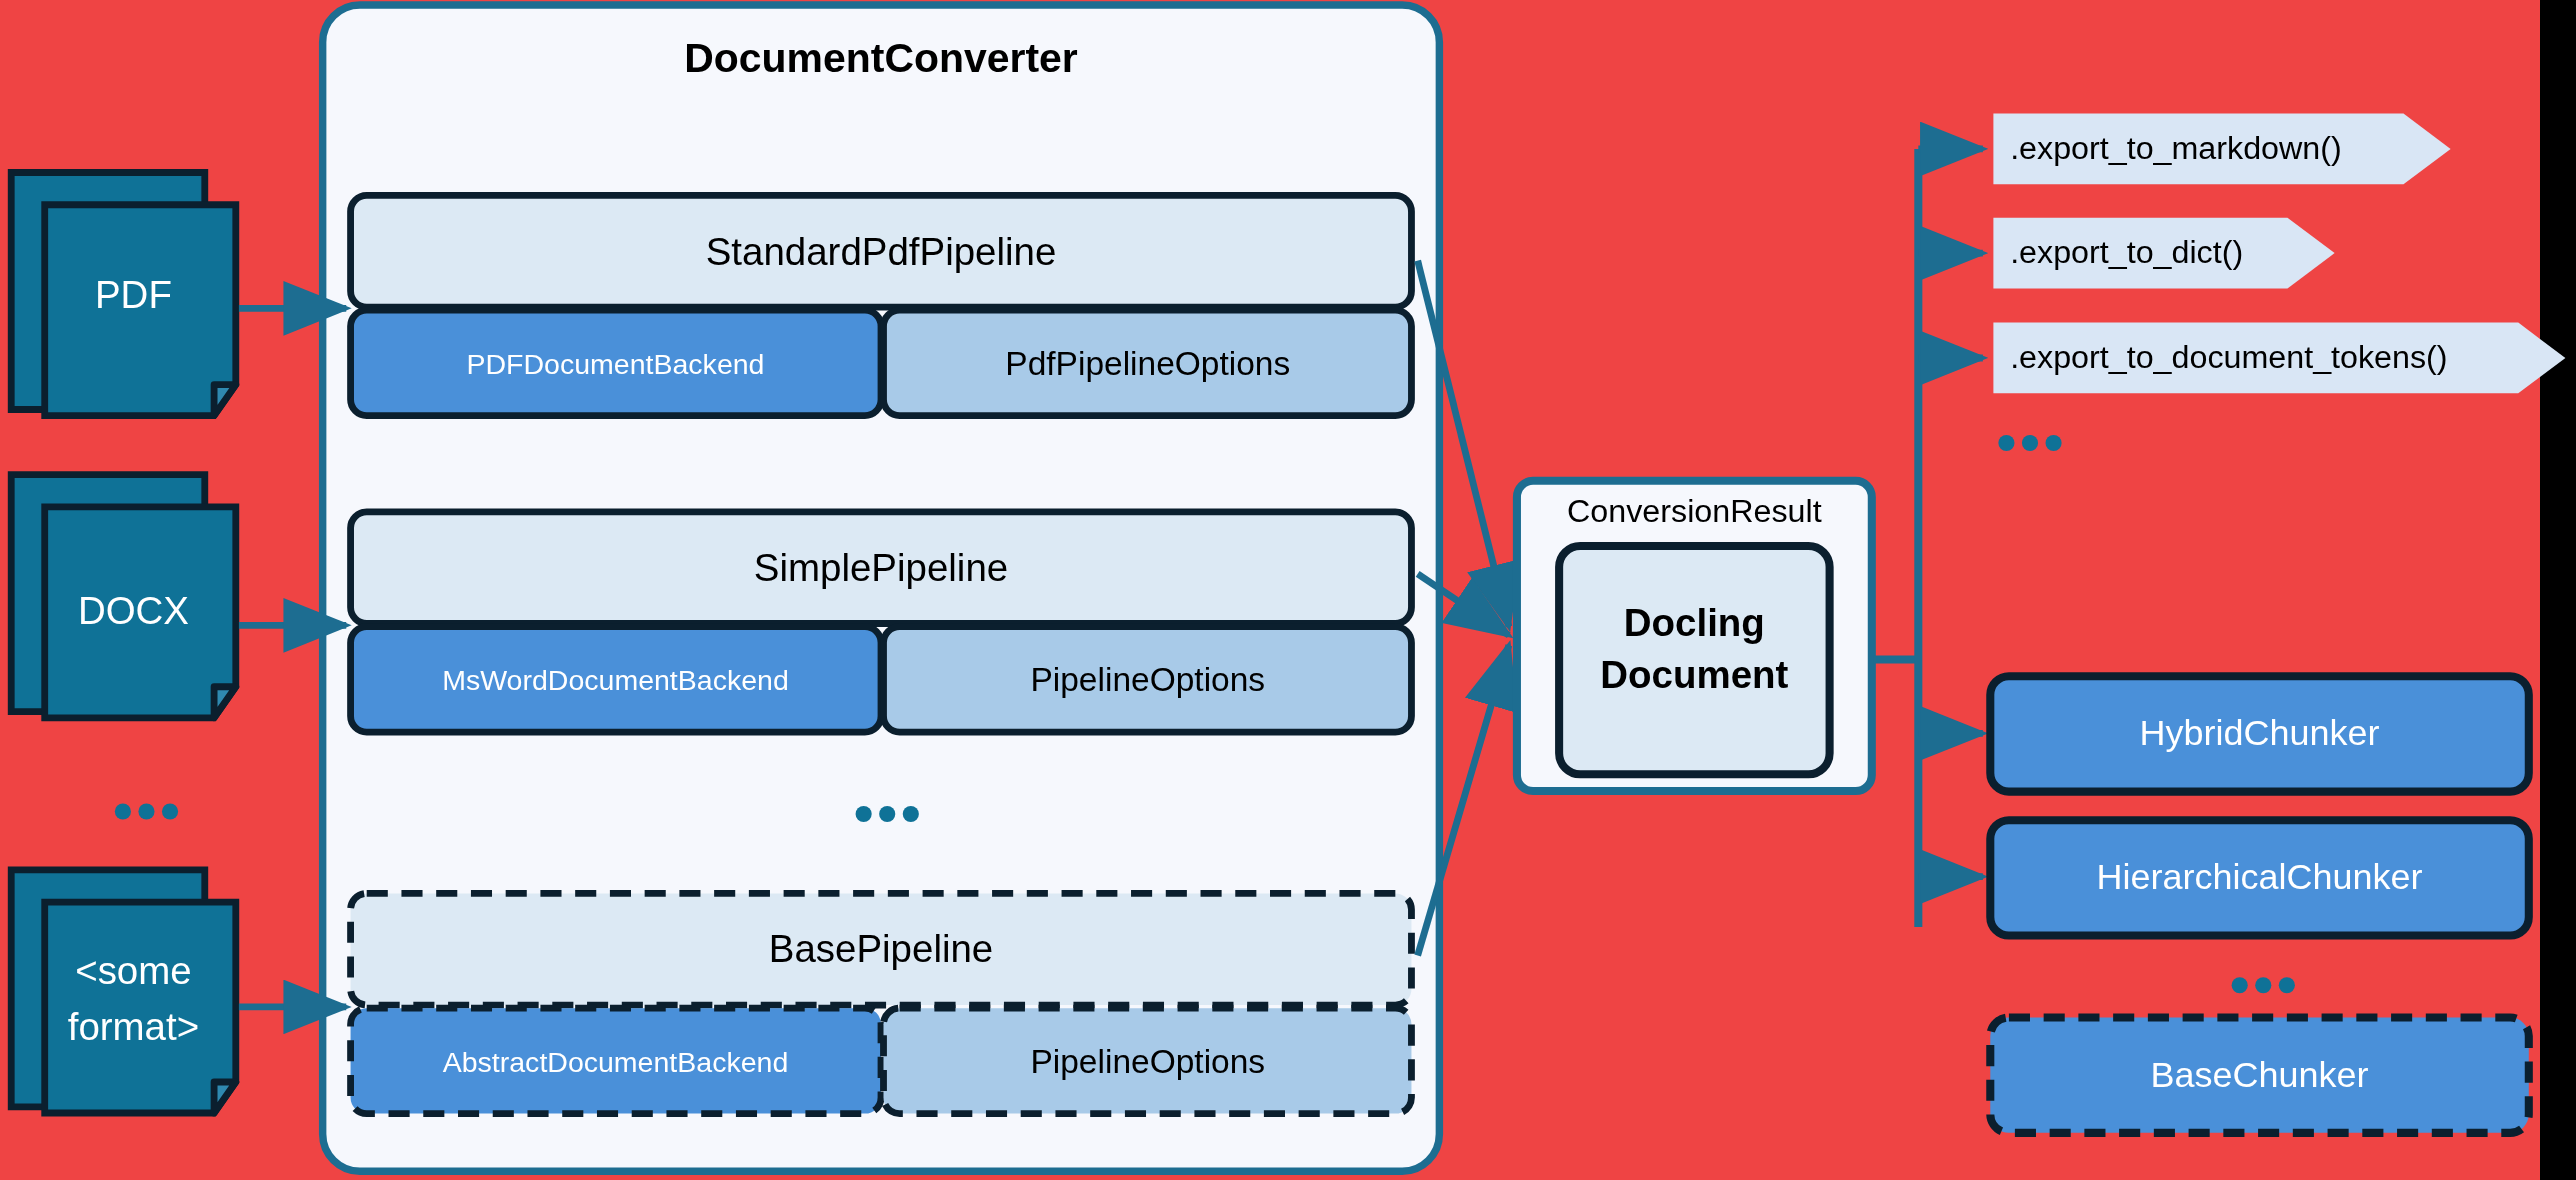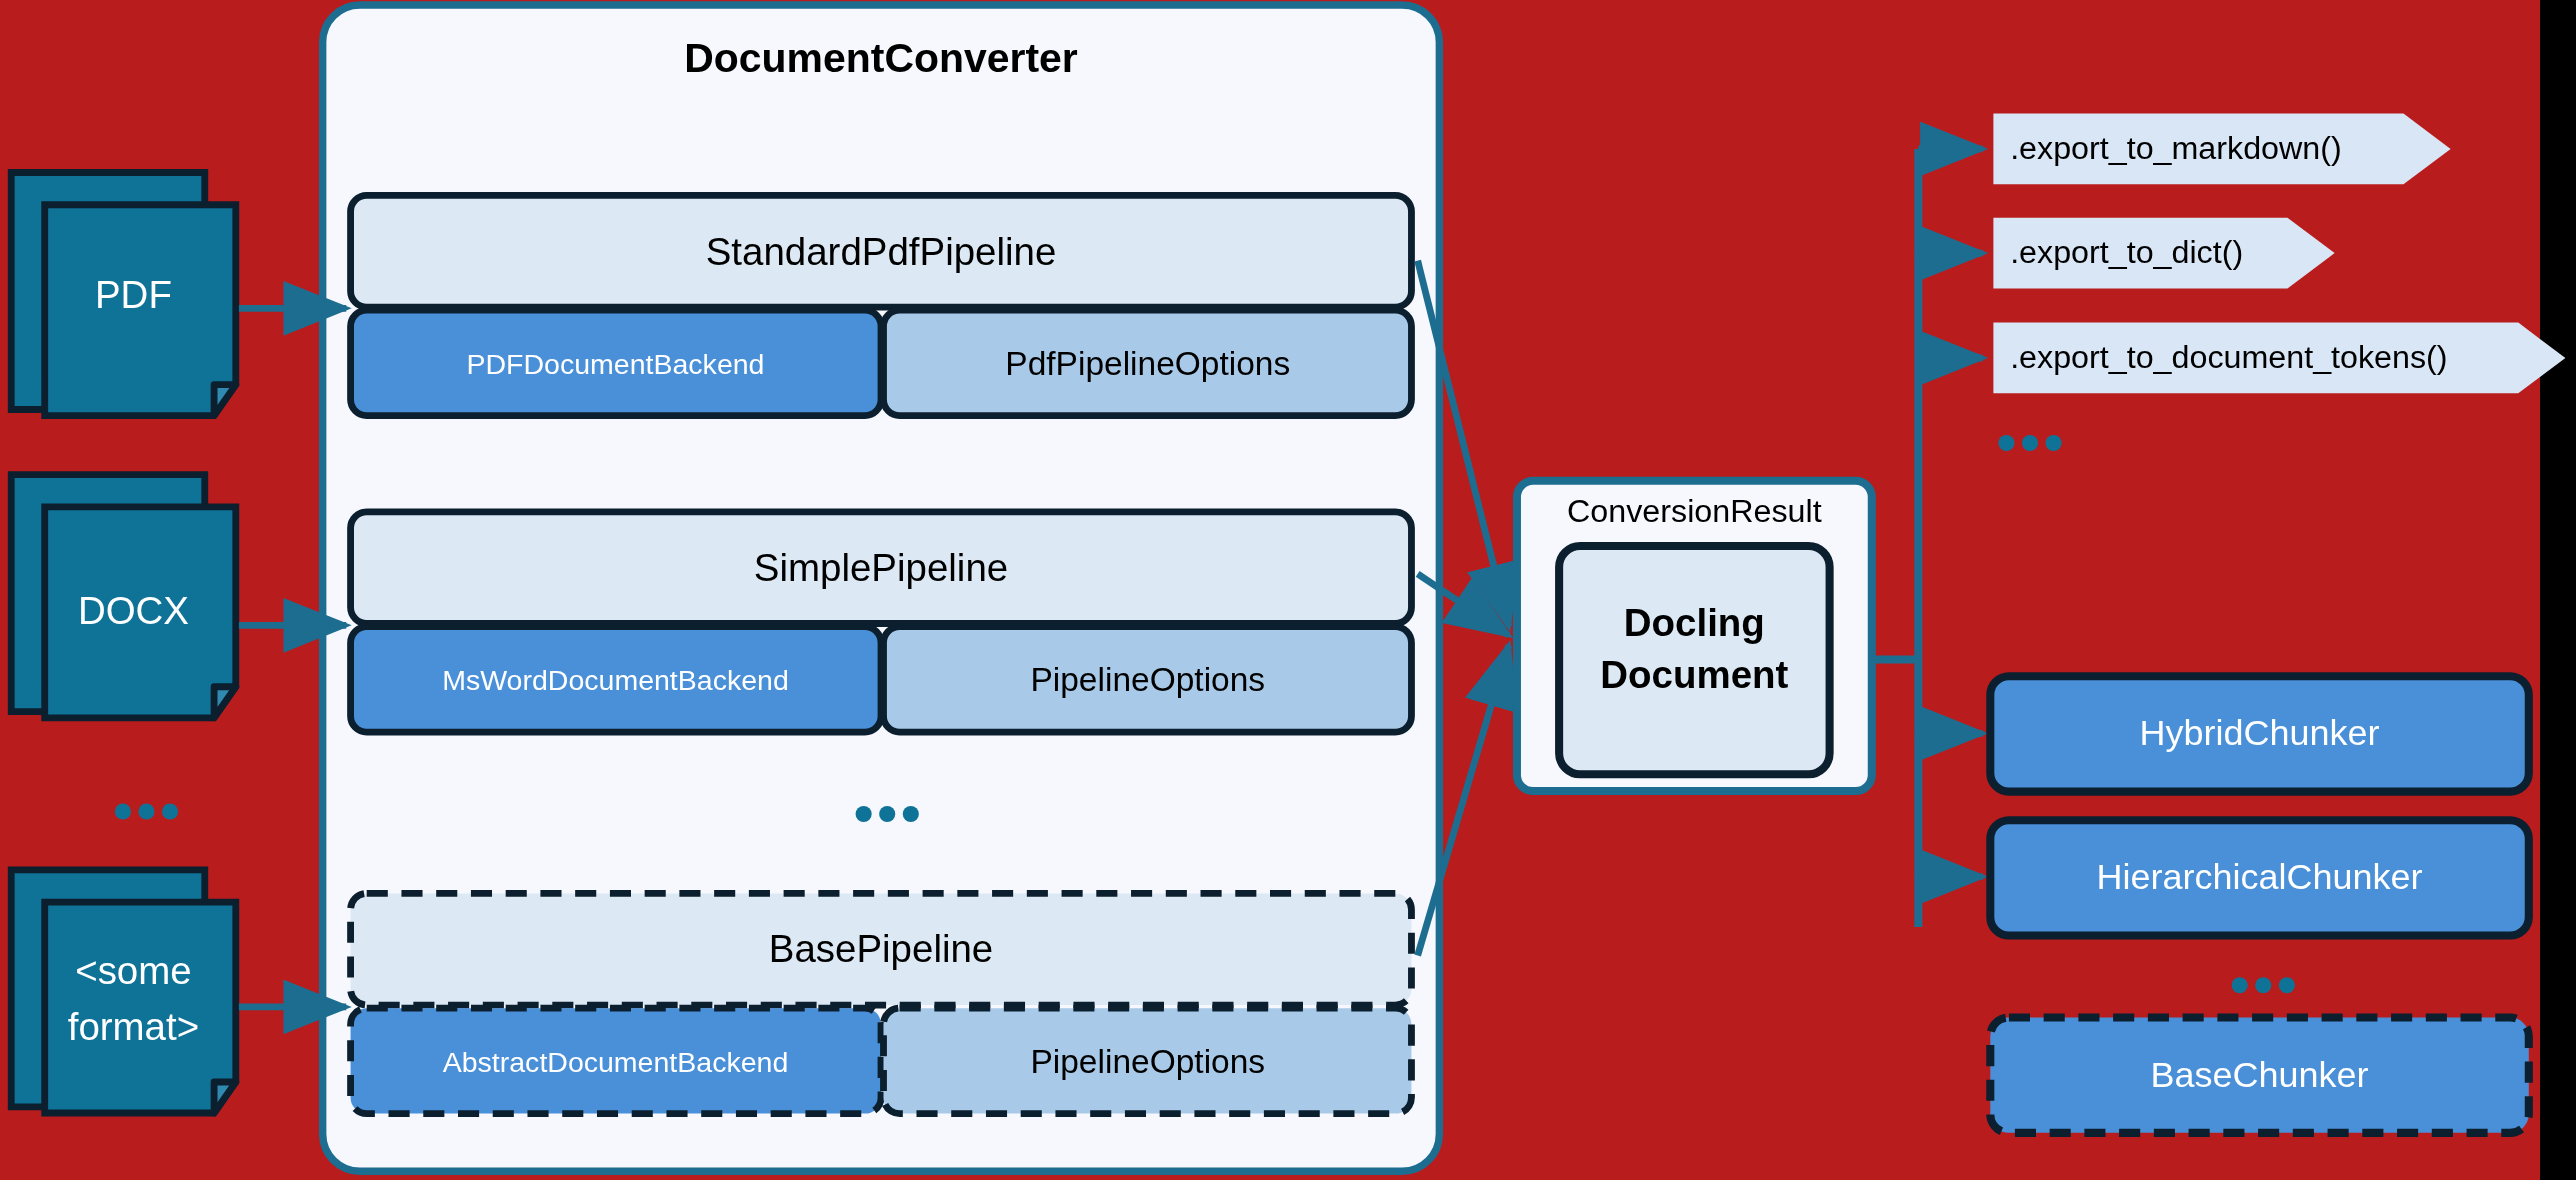--- a/index.html
+++ b/index.html
@@ -1,18 +1,18 @@
 <!DOCTYPE html>
 <html style="font-size:10px"><head>
 <meta charset="utf-8">
 <style>
   html,body{margin:0;padding:0;background:#000;}
   body{width:2576px;height:1180px;overflow:hidden;
        font-family:"Liberation Sans", sans-serif;}
-  #stage{position:relative;width:2540px;height:1180px;background:#b91c1c;}
+  #stage{position:relative;width:2540px;height:1180px;background:#ef4444;}
   svg{position:absolute;top:0;left:0;width:2576px;height:1180px;}
   text{font-family:"Liberation Sans", sans-serif; dominant-baseline:middle;}
   .t-doclabel{font-size:62px;fill:#ffffff;text-anchor:middle;}
   .t-title{font-size:66px;font-weight:bold;fill:#000000;text-anchor:middle;}
   .t-pipeline{font-size:62px;fill:#000000;text-anchor:middle;}
   .t-backend{font-size:46px;fill:#ffffff;text-anchor:middle;}
   .t-options{font-size:54px;fill:#000000;text-anchor:middle;}
   .t-crtitle{font-size:52px;fill:#000000;text-anchor:middle;}
   .t-dd{font-size:62px;font-weight:bold;fill:#000000;text-anchor:middle;}
   .t-export{font-size:52px;fill:#000000;text-anchor:start;}

